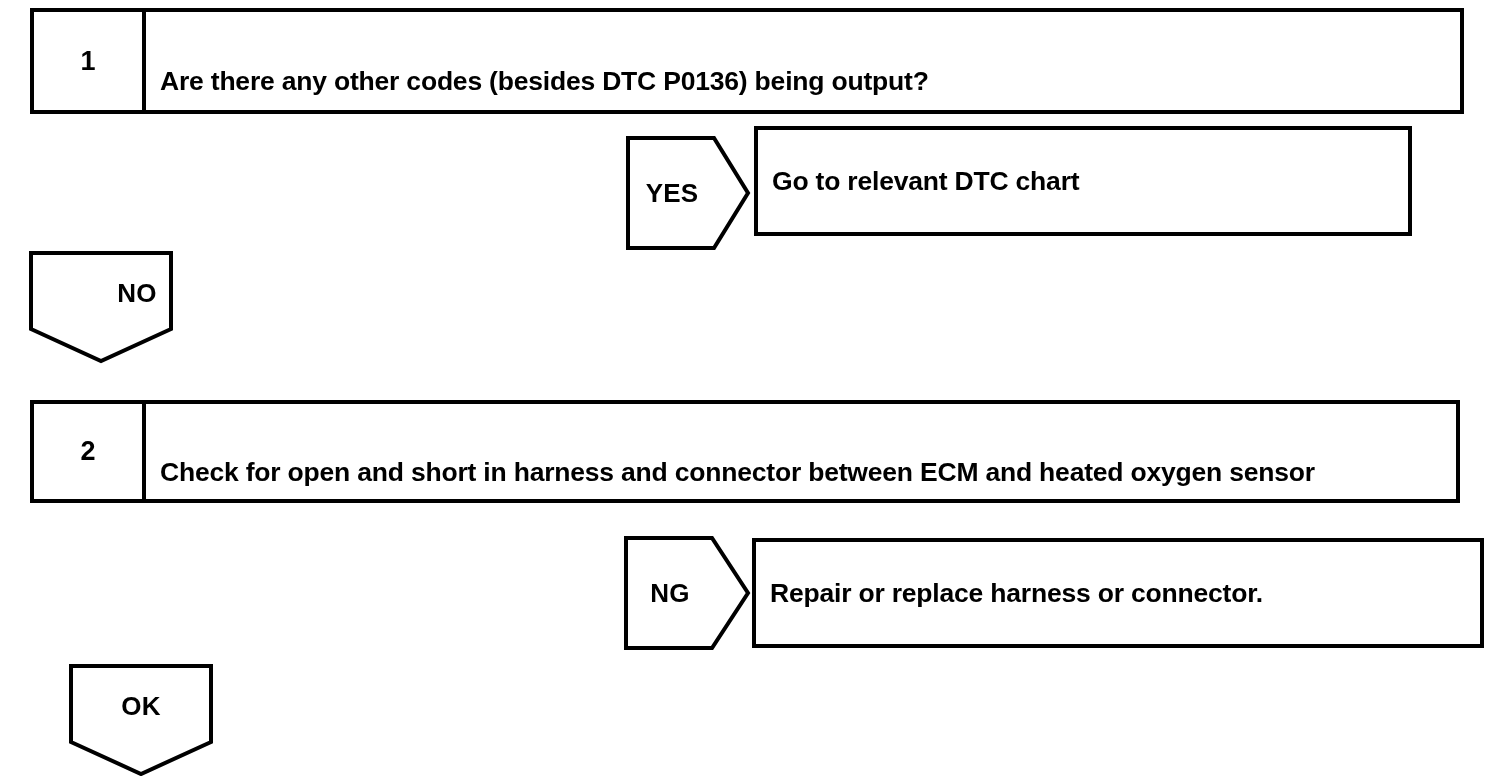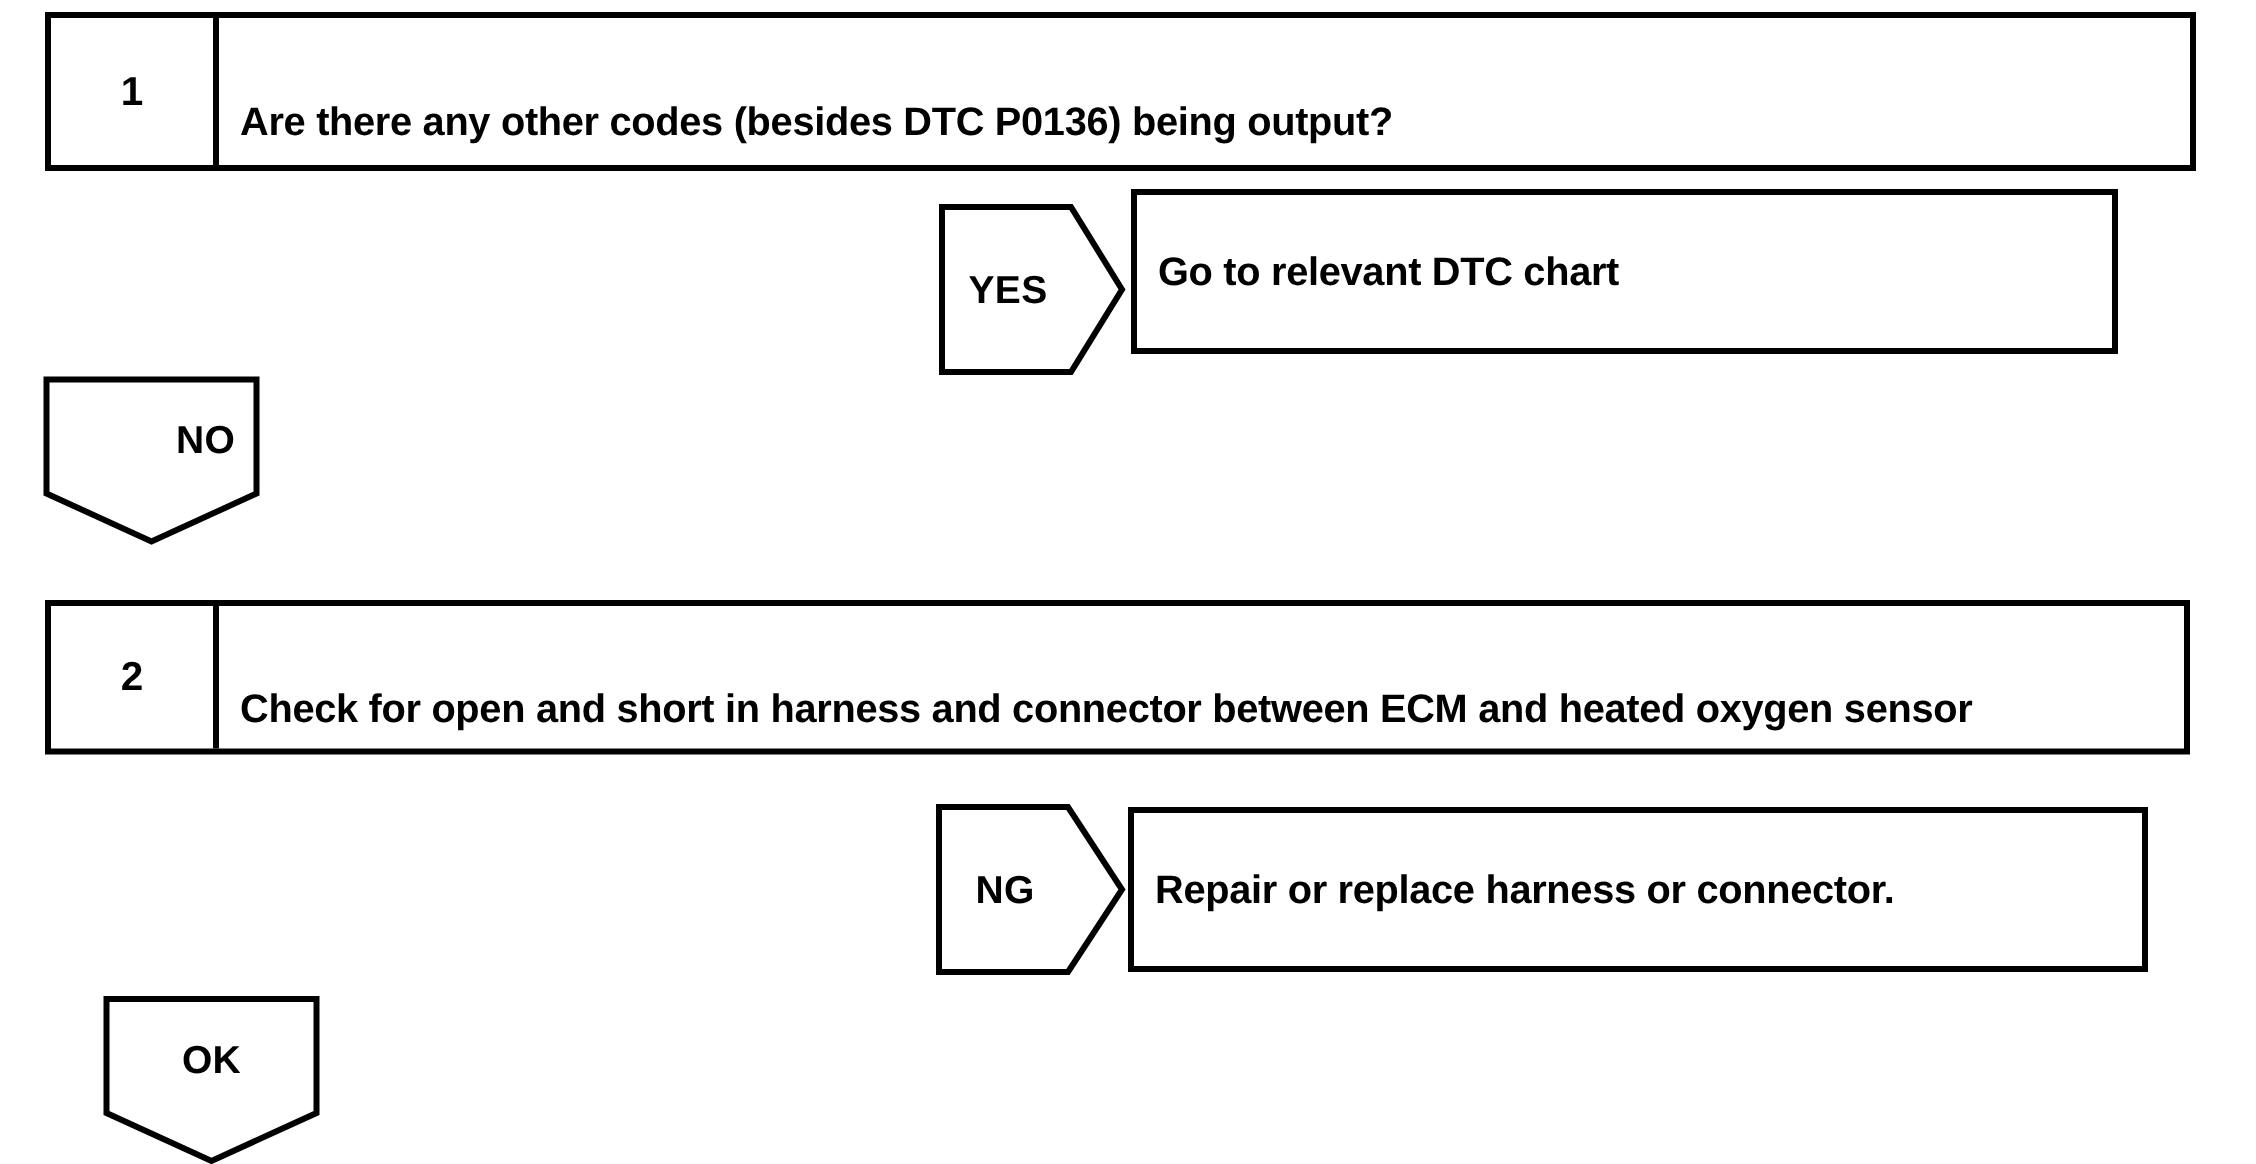--- a/index.html
+++ b/index.html
@@ -138,21 +138,21 @@
     <div class="step-text two-line">Check for open and short in harness and connector between ECM and heated oxygen sensor</div>
   </div>
 
   <div class="branch-right" style="left:624px; top:536px; width:126px; height:142px;">
     <svg width="126" height="114" viewBox="0 0 126 114" aria-hidden="true">
       <polygon points="2,2 88,2 124,57 88,112 2,112" fill="#ffffff" stroke="#000000" stroke-width="4" stroke-linejoin="miter"></polygon>
     </svg>
     <div class="branch-label" style="left:0px; top:0px; width:92px; height:114px;">NG</div>
   </div>
 
-  <div class="result-box" style="left:752px; top:538px; width:680px; height:110px;">
+  <div class="result-box" style="left:752px; top:538px; width:732px; height:110px;">
     <span>Repair or replace harness or connector.</span>
   </div>
 
   <div class="branch-down" style="left:29px; top:664px; width:144px; height:112px;margin-left:40px;">
     <svg width="144" height="112" viewBox="0 0 144 112" aria-hidden="true">
       <polygon points="2,2 142,2 142,78 72,110 2,78" fill="#ffffff" stroke="#000000" stroke-width="4" stroke-linejoin="miter"></polygon>
     </svg>
     <div class="branch-label" style="left:0px; top:0px; width:144px; height:84px;">OK</div>
   </div>
 

